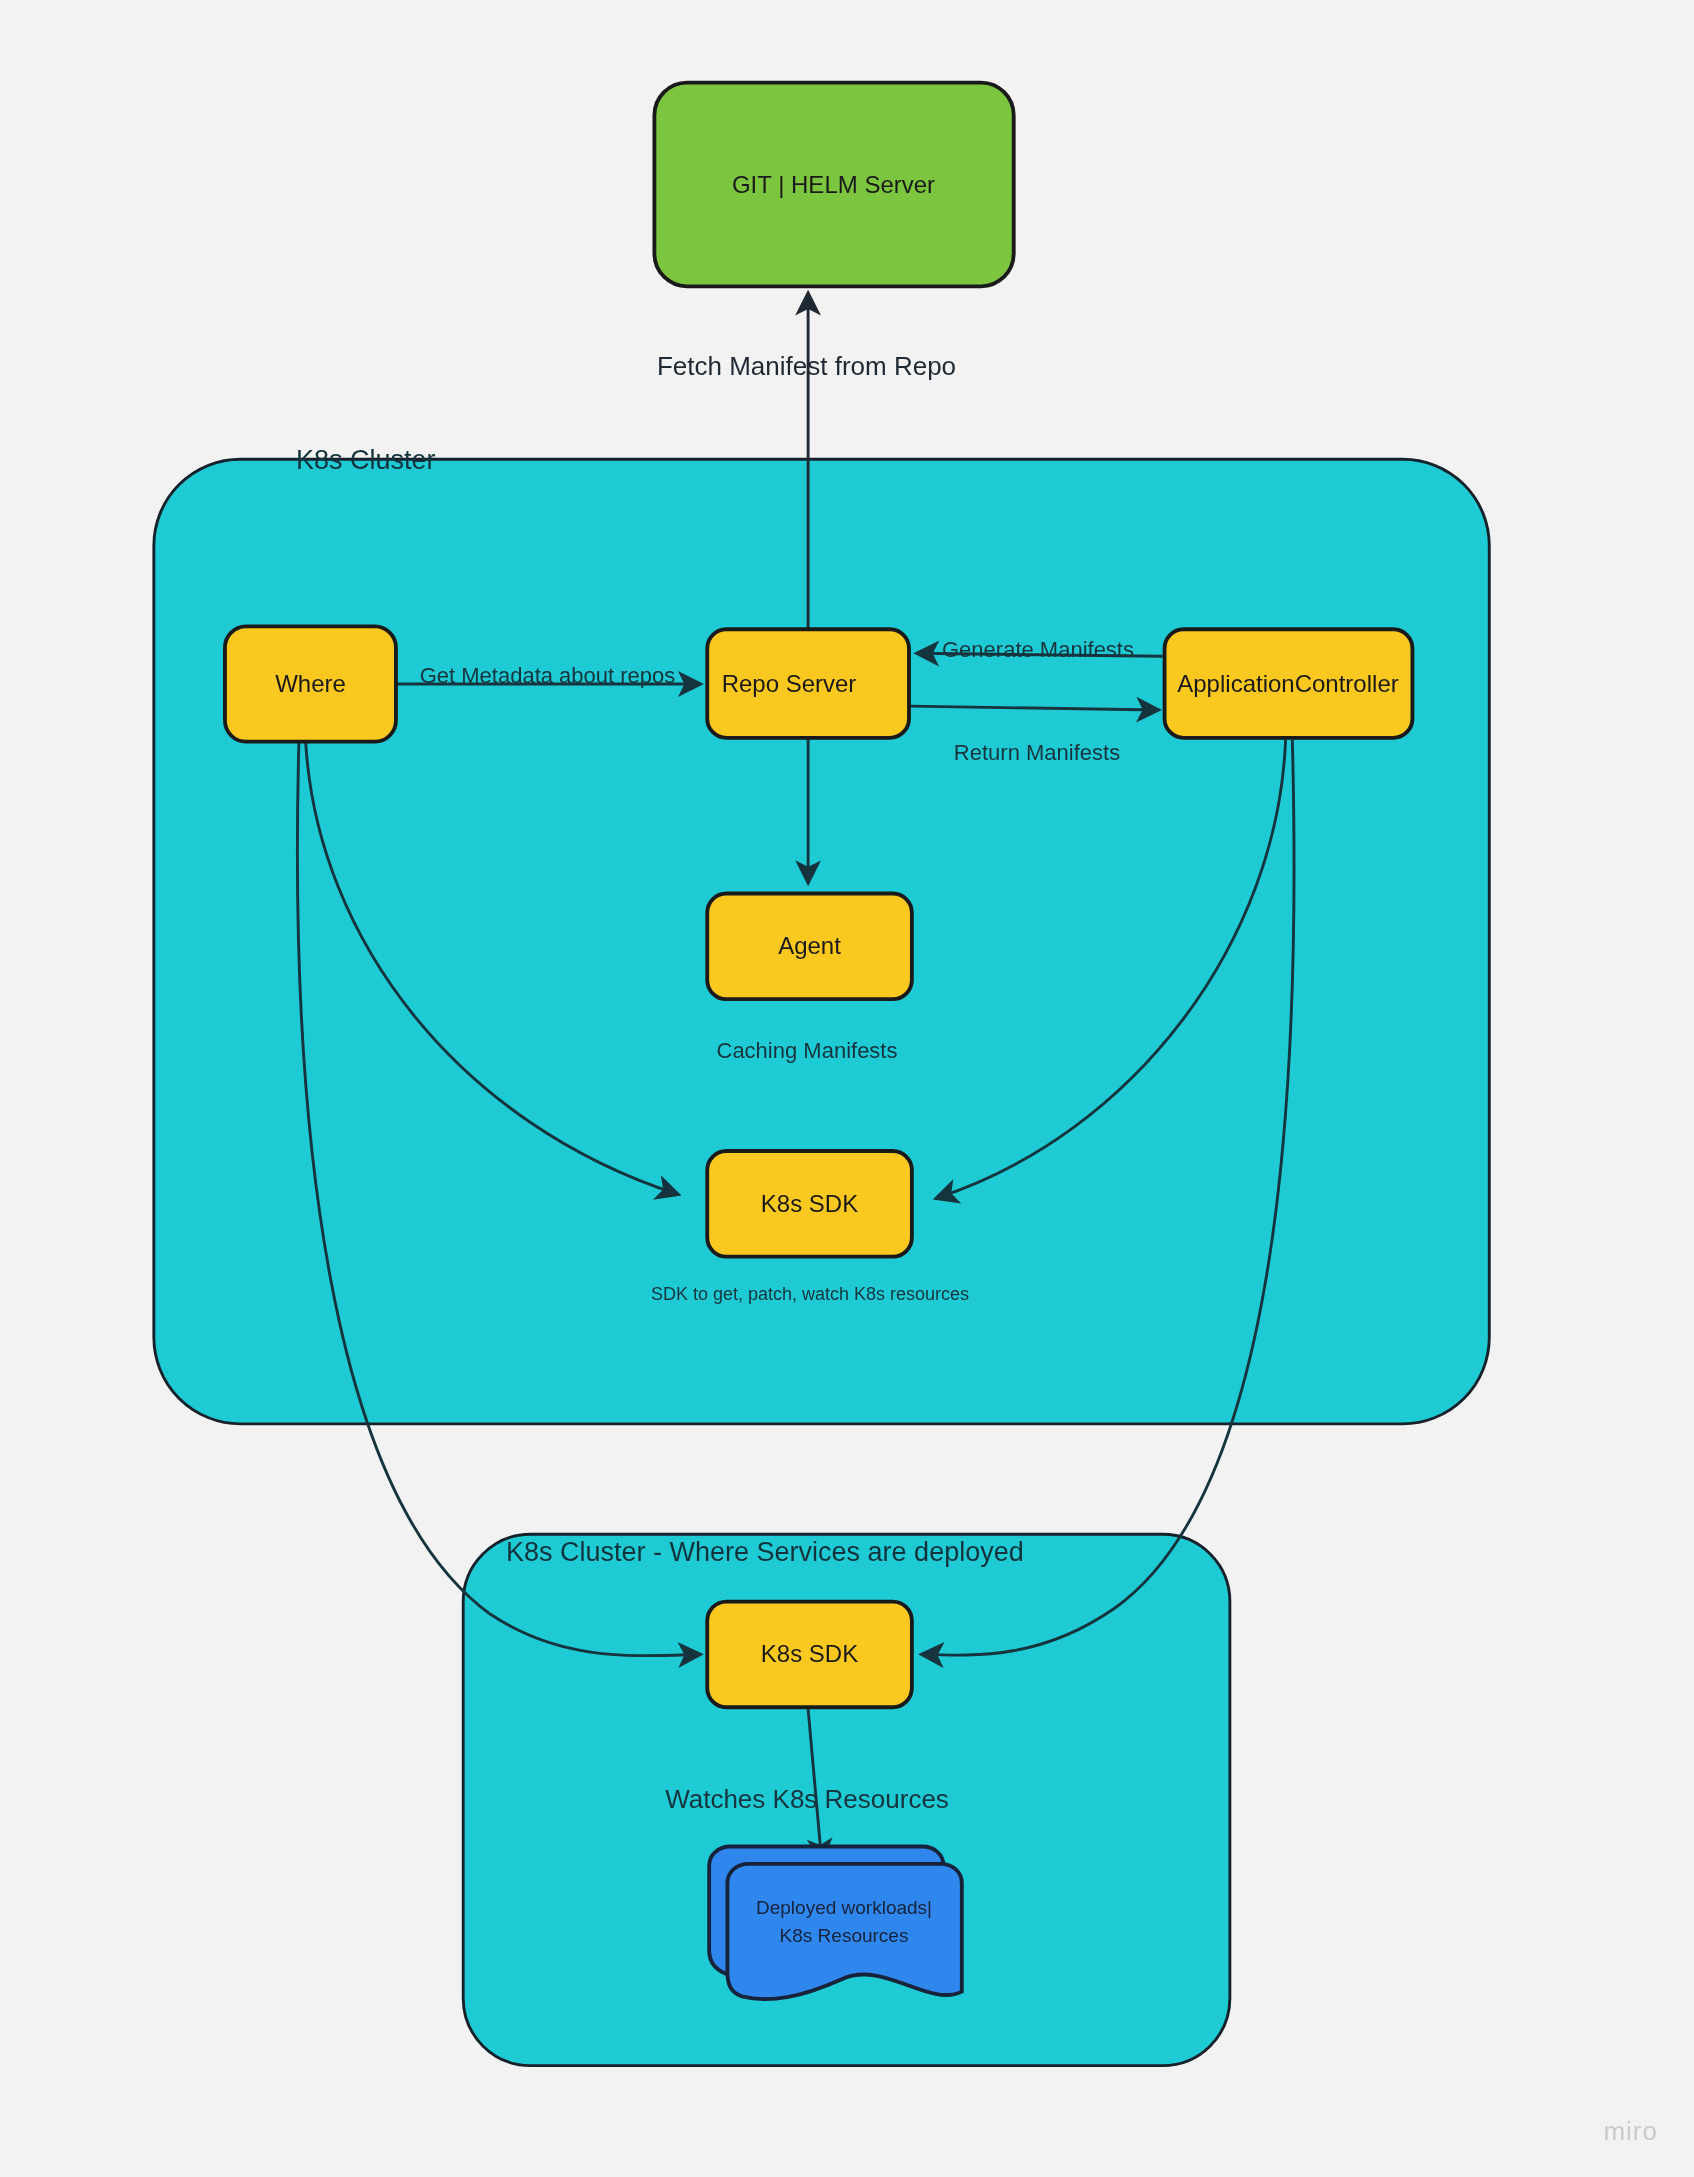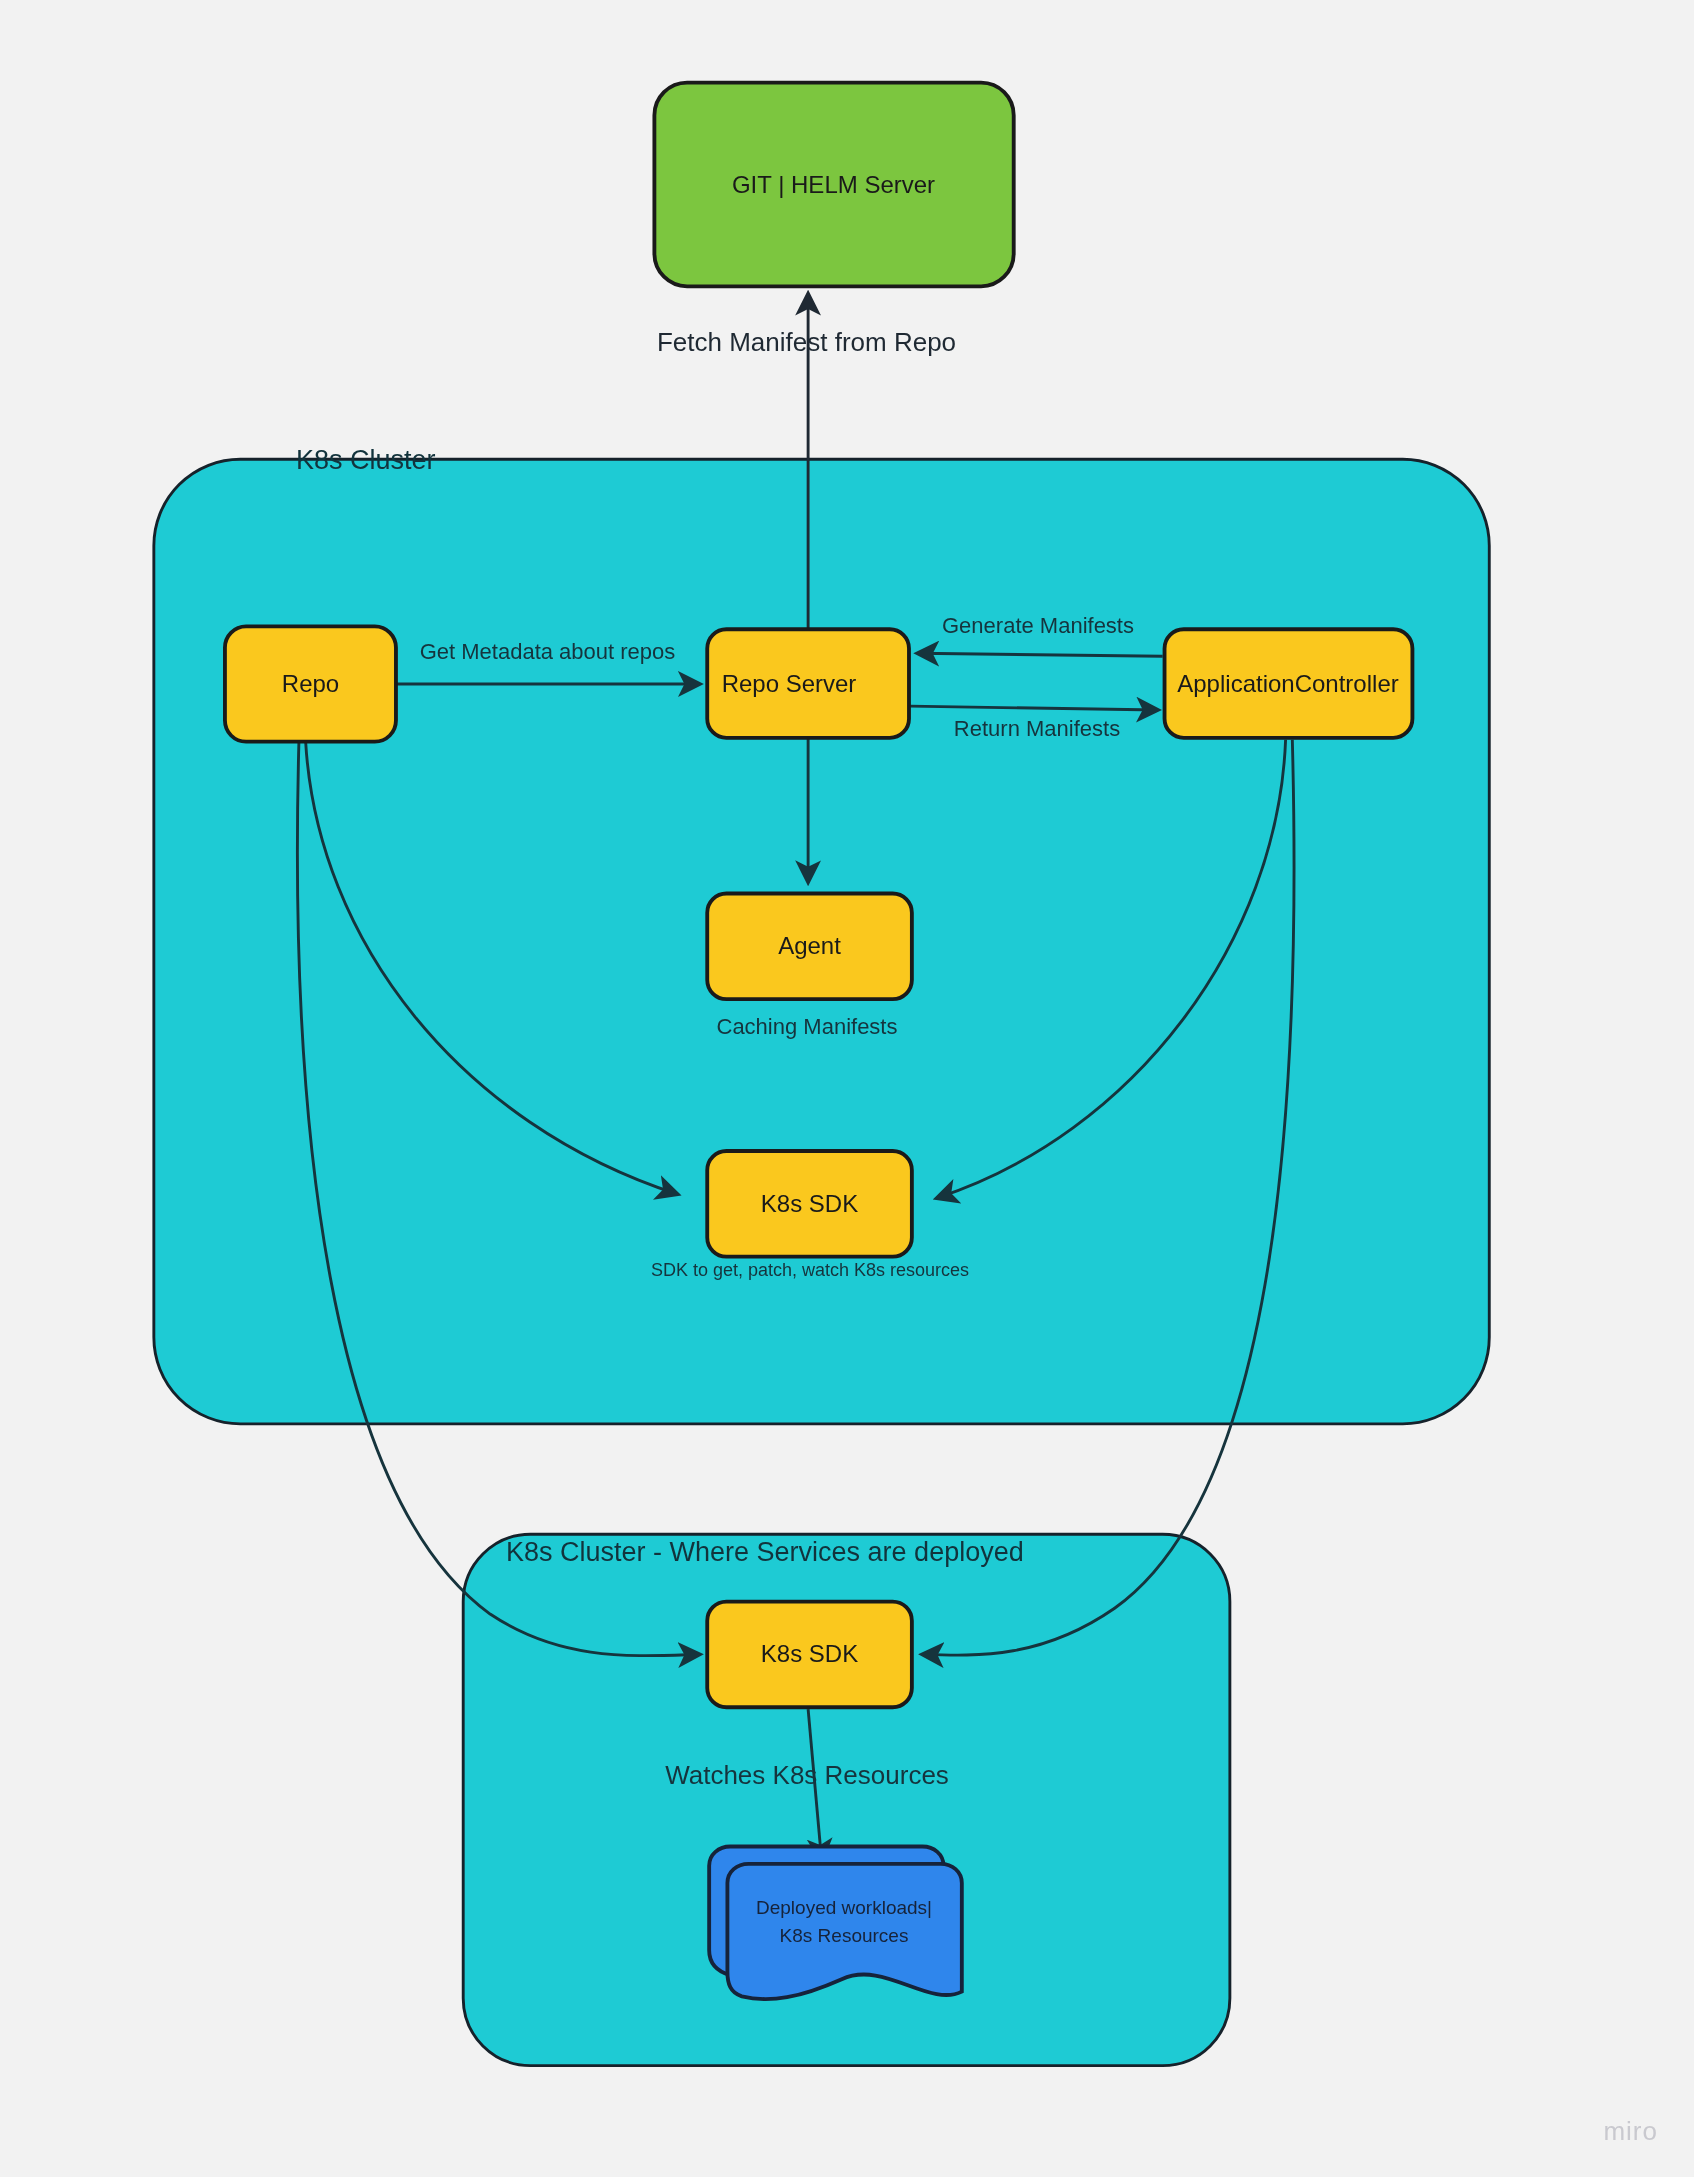--- a/index.html
+++ b/index.html
@@ -27,20 +27,21 @@
     justify-content: center;
     text-align: center;
     color: #1a1a1a;
     line-height: 1.3;
   }
   .edge-label {
     position: absolute;
     text-align: center;
     color: #16343d;
     white-space: pre;
+    margin-top: 24px;
   }
   .group-title {
     position: absolute;
     color: #12333c;
     white-space: pre;
   }
   .watermark {
     position: absolute;
     right: 37px;
     bottom: 31px;
@@ -111,21 +112,21 @@
            L 1001 2073 C 967 2090 920 2040 876 2060 C 833 2079 802 2085 772 2078
            C 760 2074 757 2065 757 2052 Z" fill="#2f86ec" stroke="#16233a" stroke-width="4"></path>
 </svg>
 
 <div class="group-title" style="left:296px; top:445px; font-size:27px;">K8s Cluster</div>
 
 <div class="group-title" style="left:506px; top:1537px; font-size:27px;">K8s Cluster - Where Services are deployed</div>
 
 <div class="node-label" style="left:654px; top:83px; width:359px; height:204px; font-size:24px;">GIT | HELM Server</div>
 
-<div class="node-label" style="left:225px; top:626px; width:171px; height:115px; font-size:24px;">Repo</div>
+<div class="node-label" style="left:225px; top:626px; width:171px; height:115px; font-size:24px;">Where</div>
 
 <div class="node-label" style="left:707px; top:629px; width:164px; height:109px; font-size:24px;">Repo Server</div>
 
 <div class="node-label" style="left:1164px; top:629px; width:248px; height:109px; font-size:24px;">ApplicationController</div>
 
 <div class="node-label" style="left:707px; top:893px; width:205px; height:106px; font-size:24px;">Agent</div>
 
 <div class="node-label" style="left:707px; top:1151px; width:205px; height:106px; font-size:24px;">K8s SDK</div>
 
 <div class="node-label" style="left:707px; top:1601px; width:205px; height:106px; font-size:24px;">K8s SDK</div>

